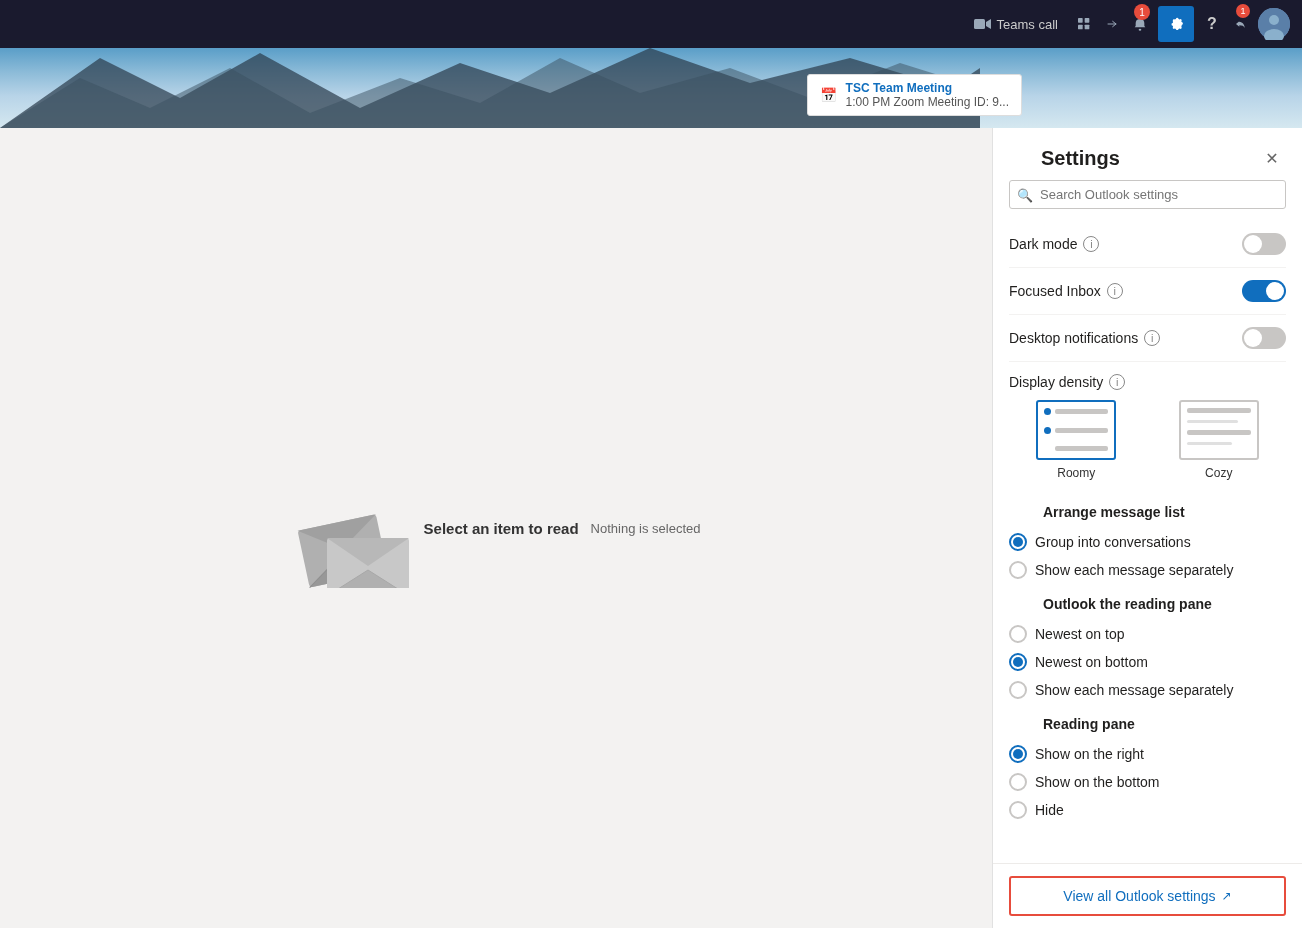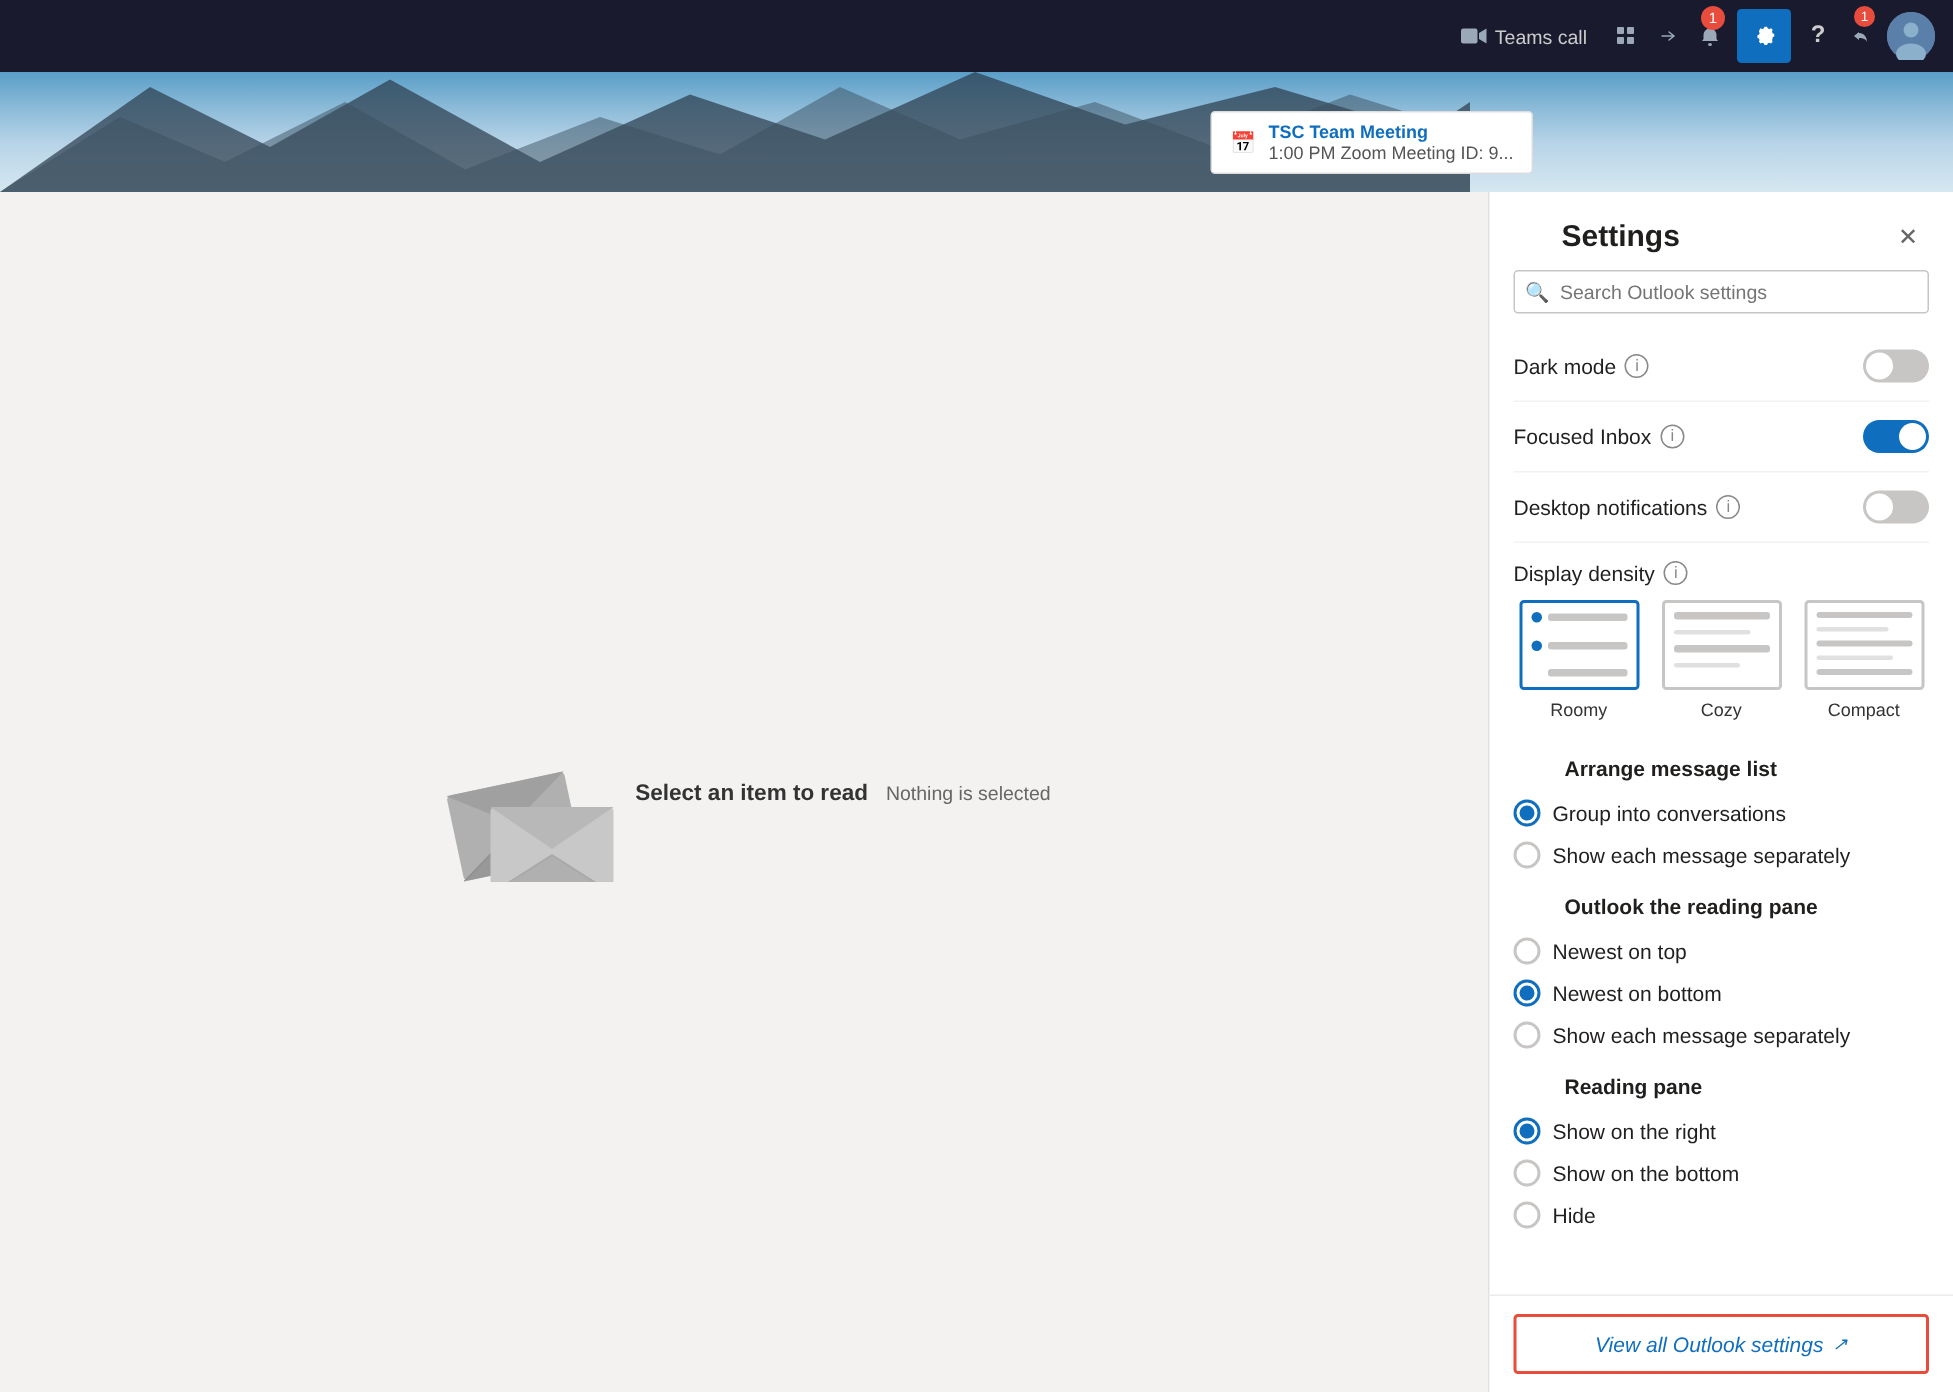--- a/index.html
+++ b/index.html
@@ -358,21 +358,20 @@
       gap: 6px;
       width: 100%;
       padding: 10px;
       border: 2px solid #e74c3c;
       border-radius: 3px;
       background: white;
       cursor: pointer;
       color: #106ebe;
       font-size: 14px;
       text-decoration: none;
-      font-style: italic;
     }
   </style>
 </head>
 <body>
 
 <div class="topbar">
   <div class="topbar-item">
     <div class="topbar-icon">
       <svg width="18" height="14" viewBox="0 0 18 14" fill="none">
         <rect x="0" y="2" width="11" height="10" rx="1.5" fill="#9aa8b8"></rect>
@@ -543,30 +542,20 @@
           <div class="density-option">
             <div class="density-card">
               <div style="height:5px; background:#c8c6c4; border-radius:2px; margin-bottom:3px;"></div>
               <div style="height:3px; background:#e0e0e0; border-radius:2px; margin-bottom:3px; width:80%;"></div>
               <div style="height:5px; background:#c8c6c4; border-radius:2px; margin-bottom:3px;"></div>
               <div style="height:3px; background:#e0e0e0; border-radius:2px; width:70%;"></div>
             </div>
             <span class="density-name">Cozy</span>
           </div>
 
-          <div class="density-option">
-            <div class="density-card">
-              <div style="height:4px; background:#c8c6c4; border-radius:2px; margin-bottom:2px;"></div>
-              <div style="height:3px; background:#e0e0e0; border-radius:2px; margin-bottom:2px; width:75%;"></div>
-              <div style="height:4px; background:#c8c6c4; border-radius:2px; margin-bottom:2px;"></div>
-              <div style="height:3px; background:#e0e0e0; border-radius:2px; margin-bottom:2px; width:80%;"></div>
-              <div style="height:4px; background:#c8c6c4; border-radius:2px;"></div>
-            </div>
-            <span class="density-name">Compact</span>
-          </div>
 
         </div>
       </div>
 
       <div>
         <div class="section-heading">Arrange message list</div>
         <div class="radio-option">
           <div class="radio-circle selected">
             <div class="radio-dot"></div>
           </div>

